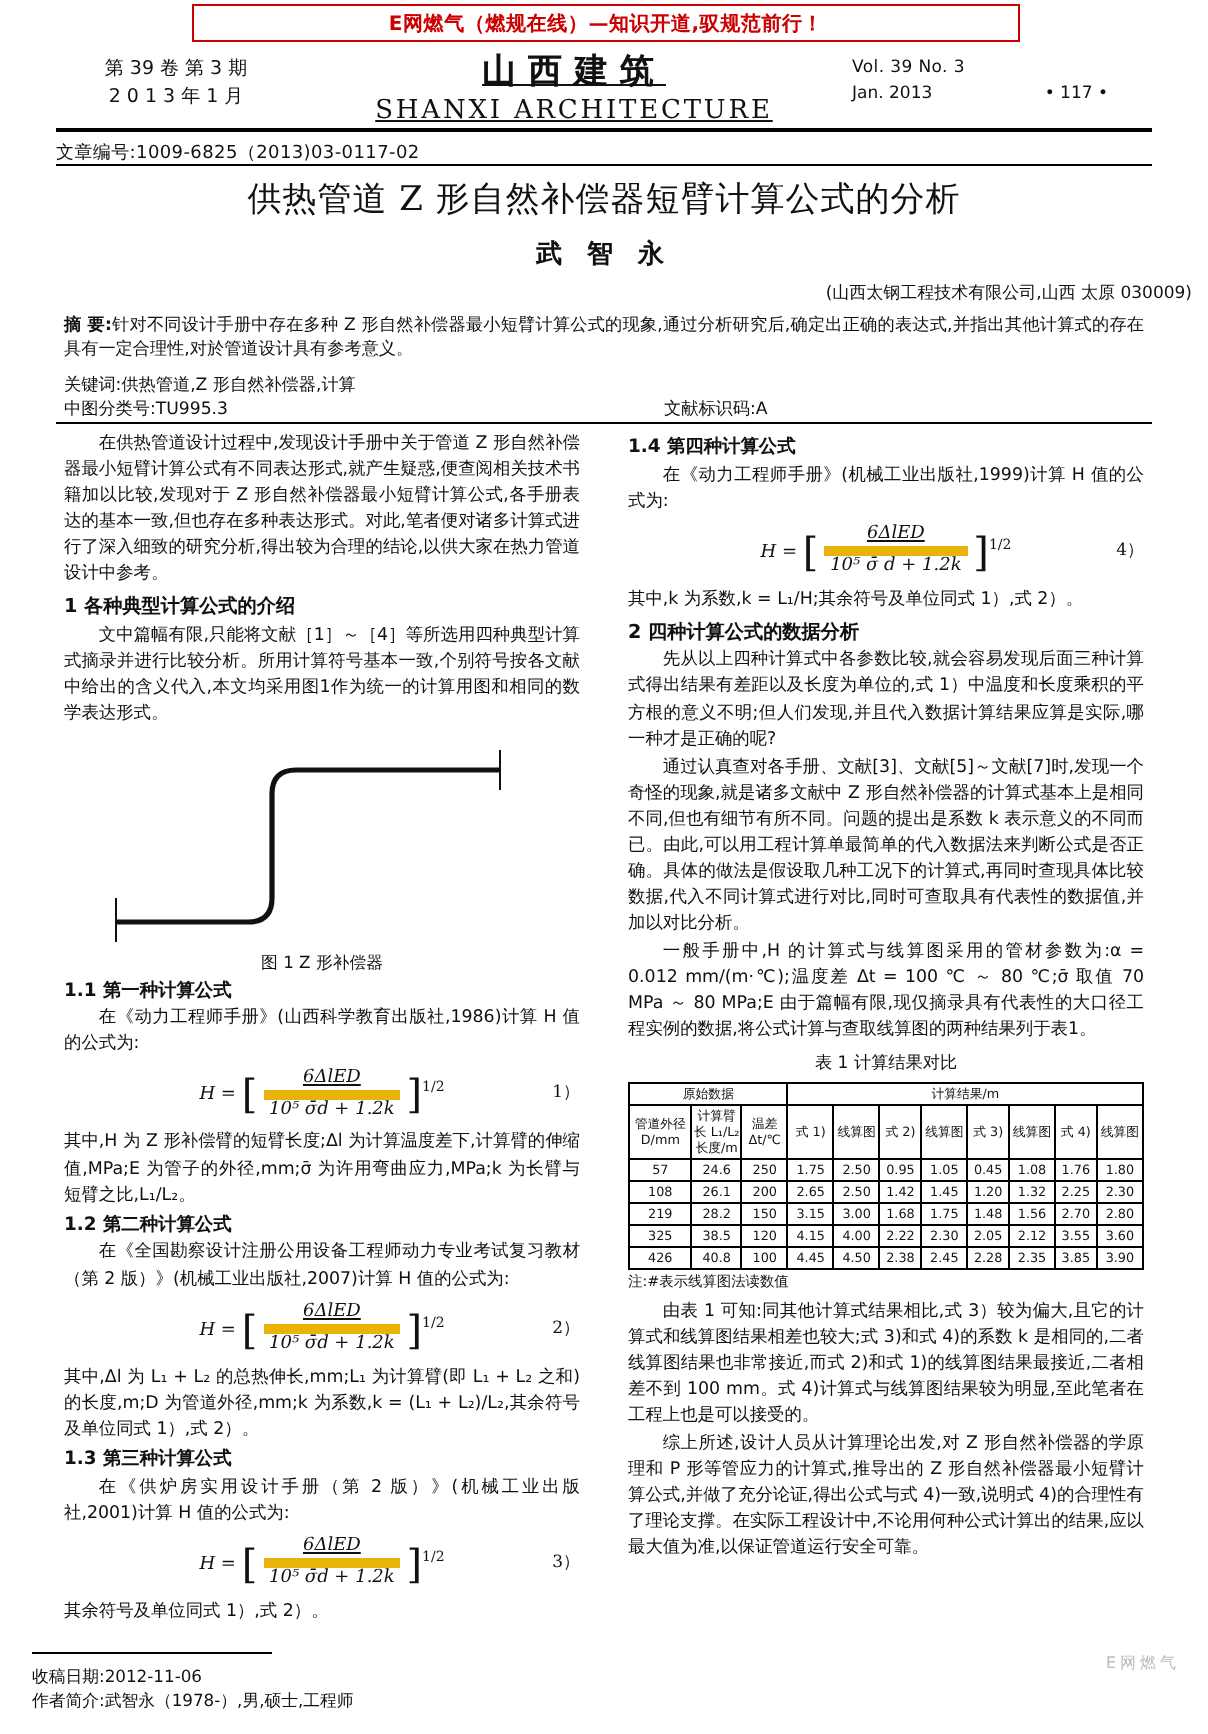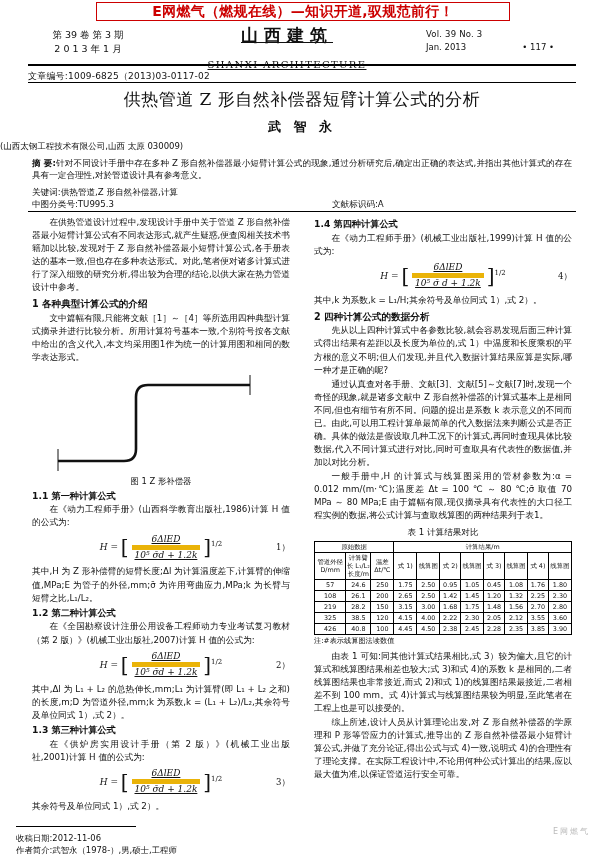--- a/index.html
+++ b/index.html
@@ -13,32 +13,32 @@
   }
   .page{
     position:absolute;inset:0;
     padding:0;
   }
   
   .banner{
     position:absolute;top:2px;left:96px;width:412px;height:17px;
     border:1px solid #c00;
     display:flex;align-items:center;justify-content:center;
-    color:#c00;font-size:14px;letter-spacing:0.3px;font-weight:bold;
+    color:#c00;font-size:10px;letter-spacing:0.3px;font-weight:bold;
   }
   
   .masthead{
     position:absolute;top:24px;left:28px;width:548px;height:40px;
     border-bottom:2px solid #000;
     display:flex;align-items:flex-start;justify-content:space-between;
   }
   .mh-left{font-size:9.5px;line-height:1.45;padding-top:4px;text-align:center;width:120px;}
   .mh-mid{text-align:center;width:220px;text-decoration:underline;}
   .mh-mid .cn{font-size:17px;font-weight:bold;letter-spacing:6px;font-family:"DejaVu Serif","Liberation Serif",serif;}
-  .mh-mid .en{font-size:10px;letter-spacing:1.4px;margin-top:12px;font-family:"DejaVu Serif","Liberation Serif",serif;}
+  .mh-mid .en{font-size:13px;letter-spacing:1.4px;margin-top:1px;font-family:"DejaVu Serif","Liberation Serif",serif;}
   .mh-right{font-size:8.5px;line-height:1.5;padding-top:4px;width:150px;}
   .mh-right .r1{letter-spacing:.2px;}
   .mh-right .r2{display:flex;justify-content:space-between;width:128px;text-align:right;}
   
   .docnum{
     position:absolute;top:70px;left:28px;font-size:9px;letter-spacing:.2px;
   }
   .hr-thin{
     position:absolute;left:28px;width:548px;height:1px;background:#000;
   }
@@ -47,21 +47,21 @@
     position:absolute;top:88px;left:0;width:604px;text-align:center;
     font-size:17px;font-weight:normal;letter-spacing:.5px;
     font-family:"DejaVu Serif","Liberation Serif",serif;
   }
   .author{
     position:absolute;top:118px;left:0;width:604px;text-align:center;
     font-size:13px;font-weight:bold;letter-spacing:4px;
     font-family:"DejaVu Serif","Liberation Serif",serif;
   }
   .affil{
-    position:absolute;top:141px;left:0;width:596px;text-align:left;
+    position:absolute;top:141px;left:0;width:596px;text-align:right;
     font-size:8.5px;
   }
   .abs{
     position:absolute;top:157px;left:32px;width:540px;
     font-size:8.6px;line-height:1.45;text-align:justify;
   }
   .abs .lead{font-weight:bold;}
   .kw{position:absolute;top:187px;left:32px;width:540px;font-size:8.6px;}
   .clc{position:absolute;top:199px;left:32px;width:540px;font-size:8.6px;display:flex;}
   .clc .a{width:300px;}
@@ -75,21 +75,21 @@
   .col p.noind{text-indent:0;}
   h2.sec{font-size:9.6px;font-weight:bold;margin:3px 0 1px 0;line-height:1.4;}
   h3.sub{font-size:9.2px;font-weight:bold;margin:2px 0 1px 0;line-height:1.4;}
   .formula{
     text-align:center;margin:3px 0 3px 0;font-family:"DejaVu Serif","Liberation Serif",serif;
     font-size:9px;position:relative;
   }
   .fml-body{display:inline-block;font-style:italic;}
   .frac{display:inline-block;vertical-align:middle;text-align:center;font-style:italic;}
   .frac .num{border-bottom:5px solid #eab308;padding:0 3px;display:block;line-height:1.25;text-decoration:underline;}
-  .frac .den{padding:0 3px;display:block;line-height:1.25;text-decoration:underline;}
+  .frac .den{padding:0 3px;display:block;line-height:1.25;}
   .brk{font-size:20px;vertical-align:middle;font-style:normal;}
   .sup{font-size:7px;vertical-align:super;font-style:normal;}
   .fml-no{position:absolute;right:0;top:50%;transform:translateY(-50%);font-style:normal;font-size:8.5px;}
   
   .figbox{
     margin:5px auto 2px auto;width:214px;height:104px;position:relative;
   }
   .figcap{text-align:center;font-size:8.4px;margin-top:1px;}
   
   .tbl-title{text-align:center;font-size:8.6px;margin:4px 0 2px 0;}

